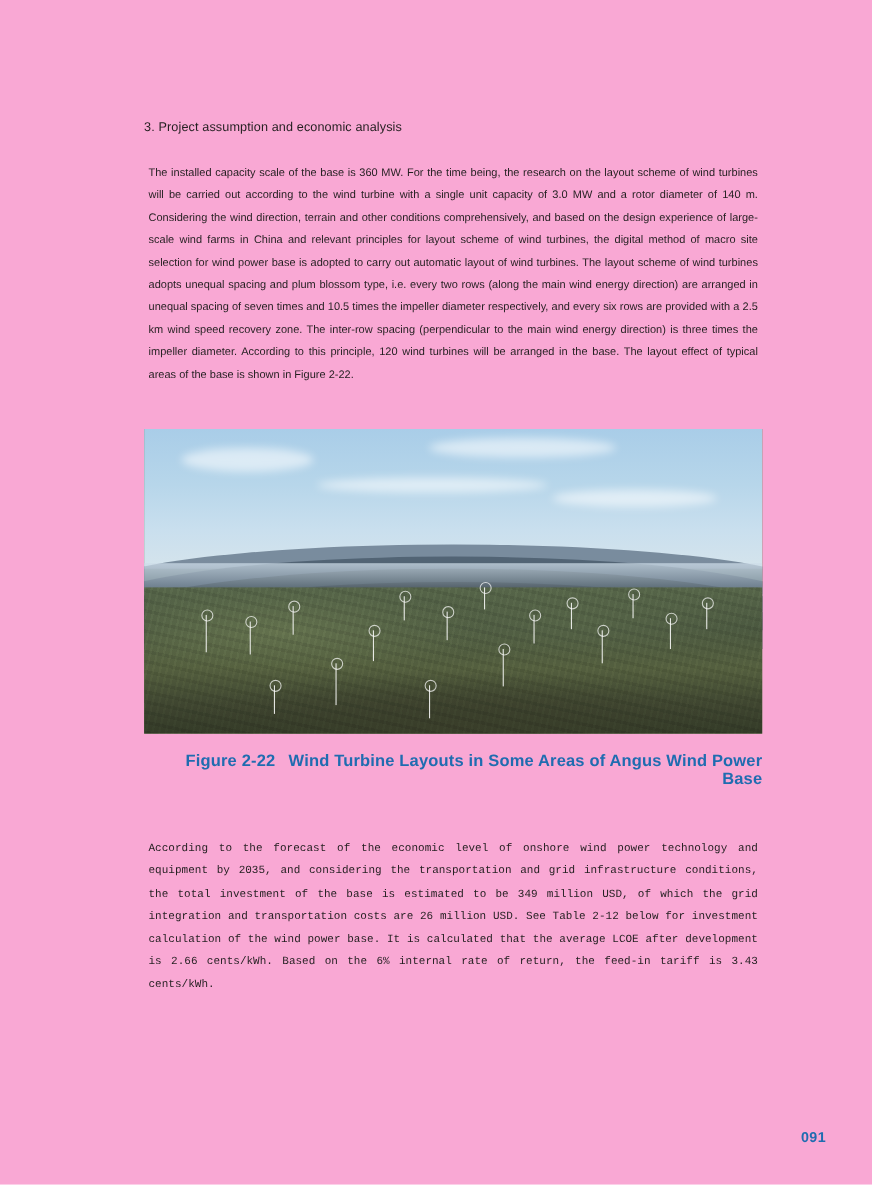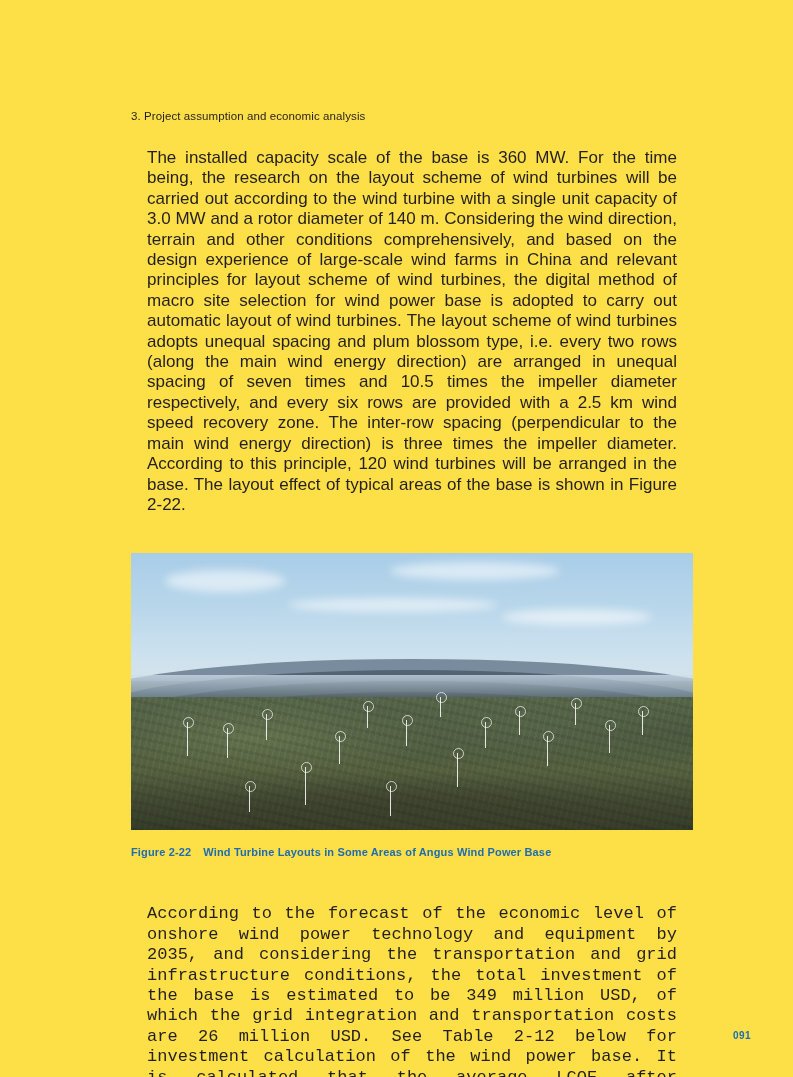--- a/index.html
+++ b/index.html
@@ -13,43 +13,43 @@
     position: relative;
     font-family: "Liberation Sans", sans-serif;
     color: #231f20;
     overflow: hidden;
   }
   .page {
     position: absolute;
     left: 0; top: 0;
     width: 793px;
     height: 1077px;
-    background: #fde047;
+    background: #f9a8d4;
   }
   .content {
     position: absolute;
     left: 131px;
     top: 108px;
     width: 562px;
   }
   .section-heading {
     font-size: 11.5px;
     line-height: 16px;
     letter-spacing: 0.1px;
     color: #231f20;
     margin: 0 0 24px 0;
     font-weight: 400;
   }
   .body-para {
-    font-size: 17px;
+    font-size: 10px;
     line-height: 20.4px;
     text-align: justify;
     text-justify: inter-word;
     color: #231f20;
-    margin: 16px;
+    margin: 4px;
     letter-spacing: 0.01px;
   }
   .figure-block {
     margin-top: 38px;
   }
   .figure-image {
     width: 562px;
     height: 277px;
     position: relative;
     overflow: hidden;
@@ -138,36 +138,36 @@
     position: absolute;
     left: -4px;
     top: -5px;
     width: 9px;
     height: 9px;
     border: 0.6px solid rgba(255,255,255,0.7);
     border-radius: 50%;
   }
   .figure-caption {
     margin-top: 16px;
-    text-align: left;
-    font-size: 11px;
+    text-align: right;
+    font-size: 15px;
     font-weight: bold;
     color: #1f6cb0;
     letter-spacing: 0.15px;
   }
   .figure-caption .cap-num { margin-right: 12px; }
   .para-after {
     margin-top: 46px;
     font-family: Liberation Mono, monospace;
   }
   .page-number {
     position: absolute;
     right: 42px;
     bottom: 36px;
-    font-size: 10px;
+    font-size: 13px;
     font-weight: bold;
     color: #1f6cb0;
     letter-spacing: 0.4px;
   }
 </style>
 </head>
 <body>
 
 <div class="page">
 

